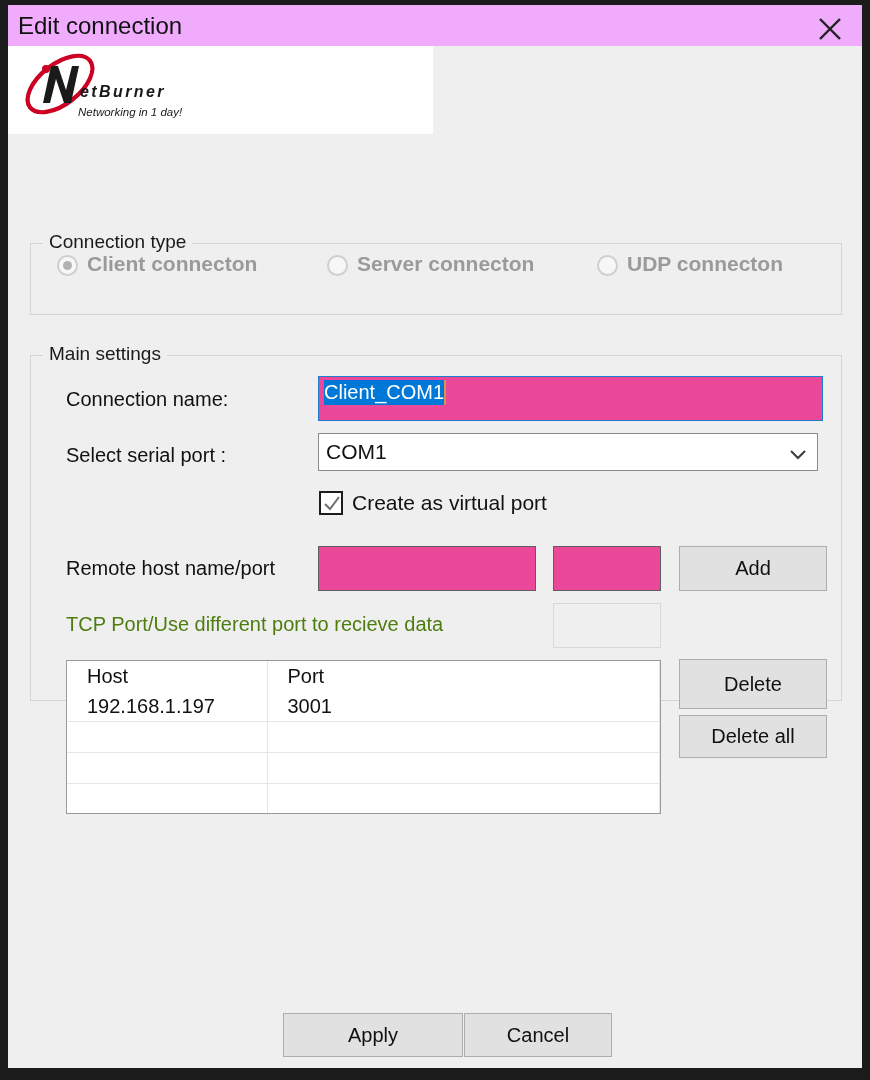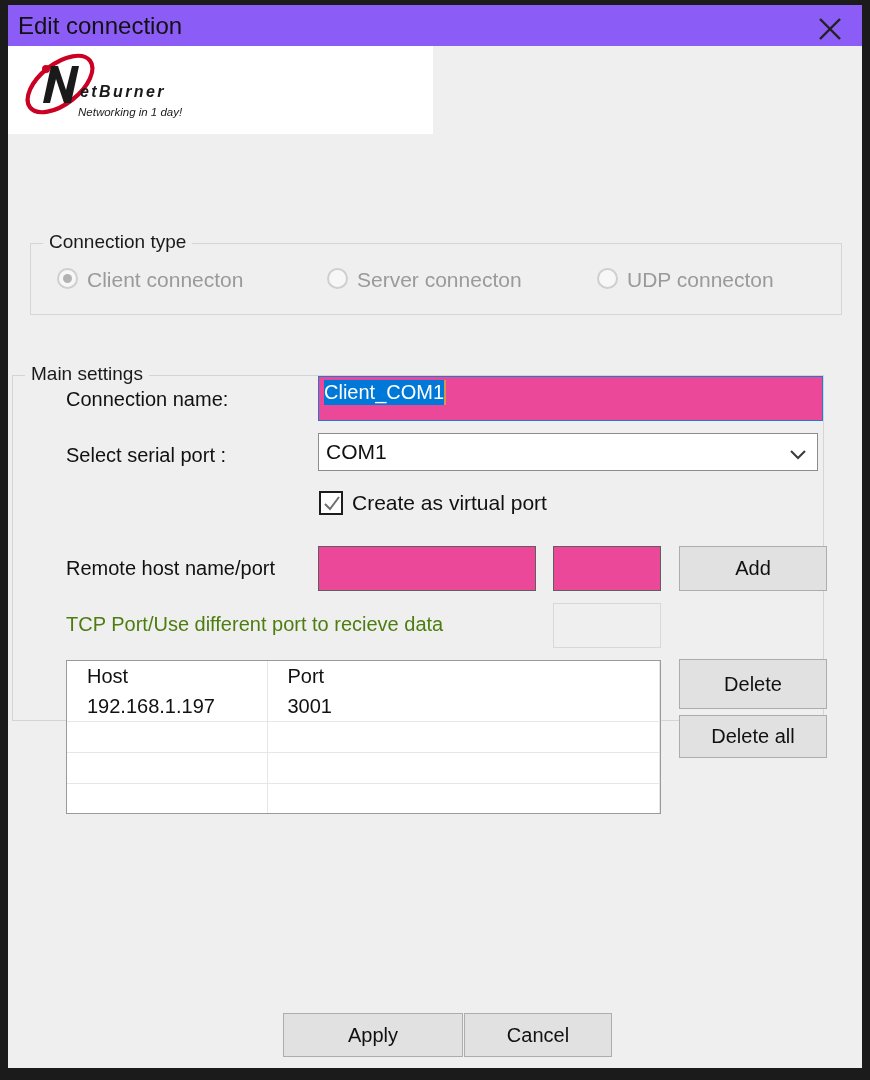--- a/index.html
+++ b/index.html
@@ -34,21 +34,21 @@
     background: #efefef;
     overflow: hidden;
   }
 
   
   #titlebar {
     position: absolute;
     left: 0; top: 0;
     width: 854px;
     height: 41px;
-    background: #8b5cf6;
+    background: #f0abfc;
   }
   #title-text {
     position: absolute;
     left: 10px;
     top: 7px;
     font-size: 24px;
     color: #111111;
     letter-spacing: 0px;
     white-space: nowrap;
   }
@@ -97,34 +97,34 @@
     white-space: nowrap;
   }
 
   #group-connection-type {
     left: 22px;
     top: 238px;
     width: 812px;
     height: 72px;
   }
   #group-main-settings {
-    left: 4px;
+    left: 22px;
     top: 350px;
     width: 812px;
     height: 346px;
-    margin-top: 20px;
   }
 
   
   .radio-row {
     position: absolute;
-    top: 24px;
+    top: 8px;
     display: flex;
-    align-items: flex-start;
+    align-items: flex-end;
     cursor: default;
+    font-weight: bold;
   }
   .radio-outer {
     width: 21px;
     height: 21px;
     border-radius: 50%;
     border: 2px solid #cfcfcf;
     background: #f7f7f7;
     box-sizing: border-box;
     position: relative;
     flex: 0 0 auto;

